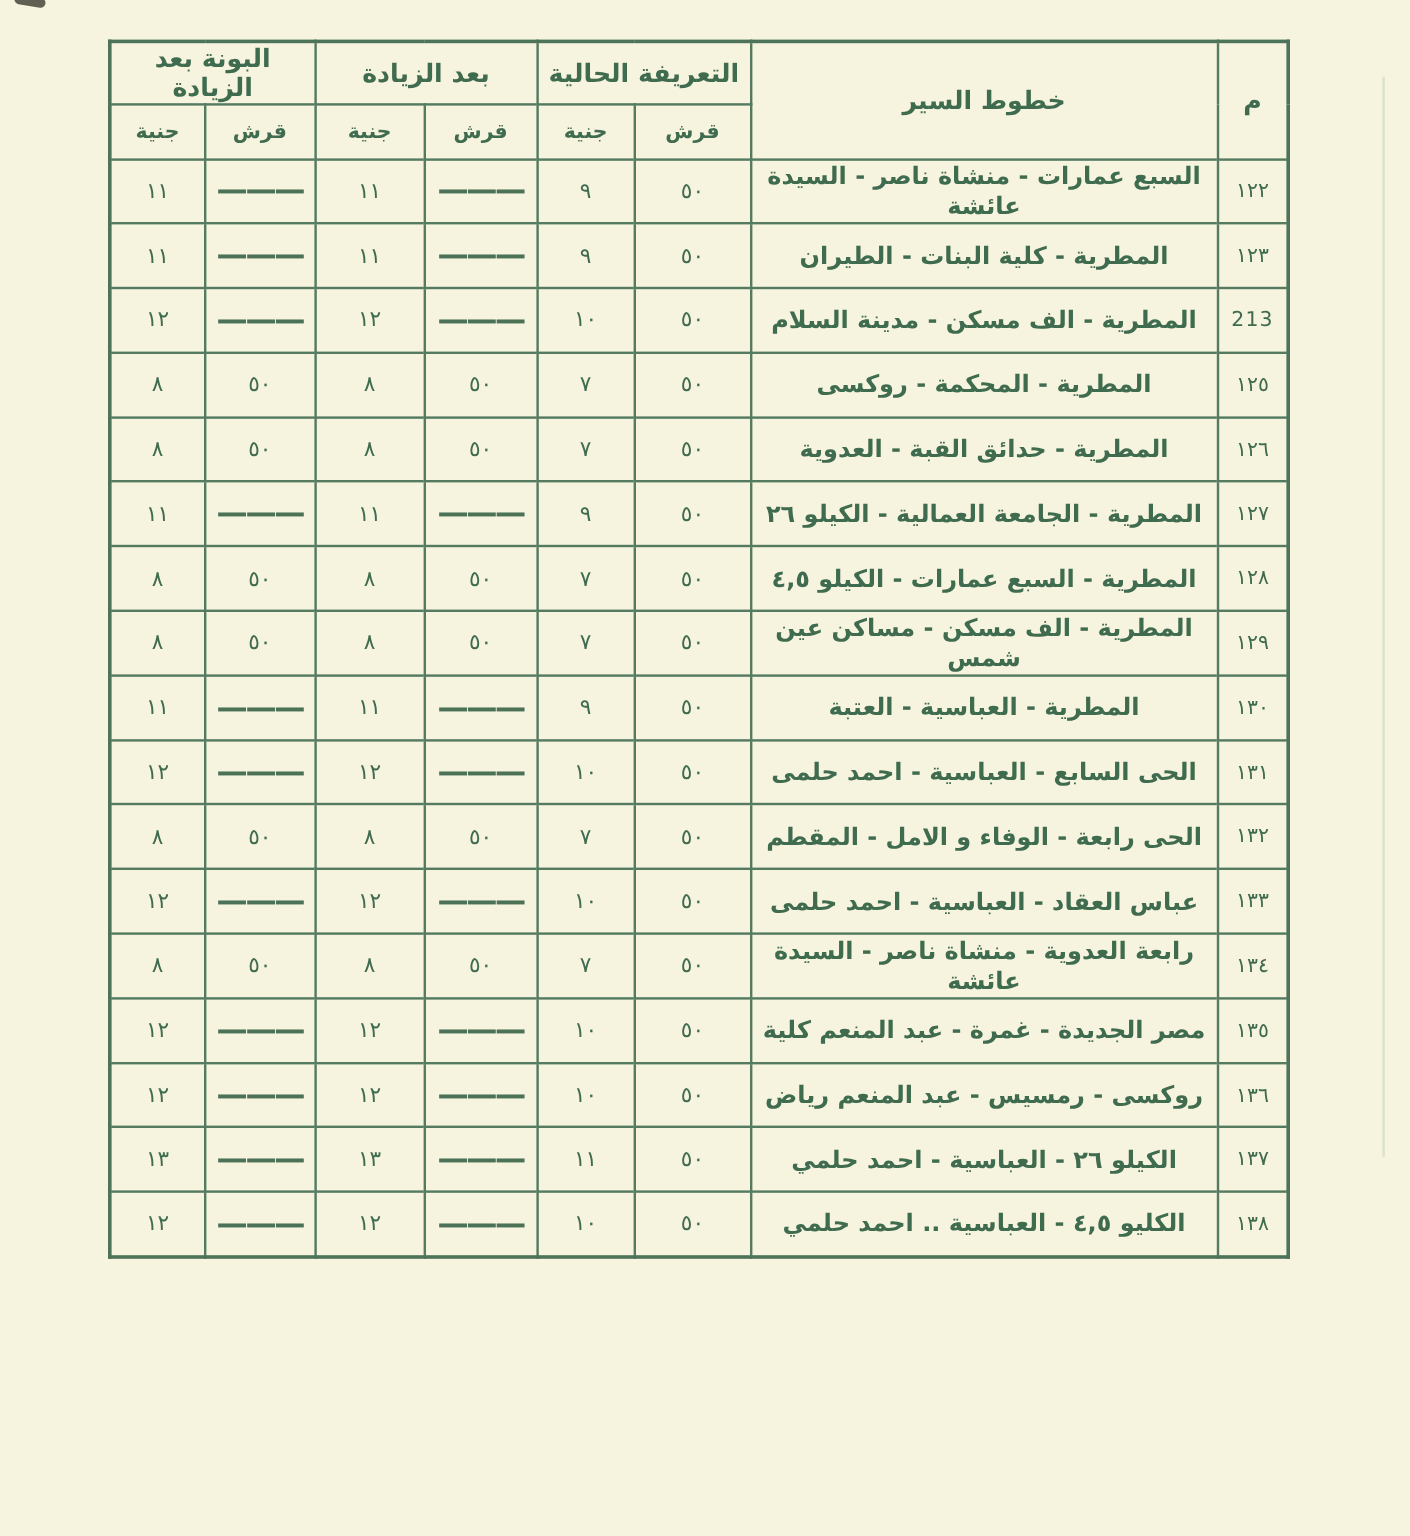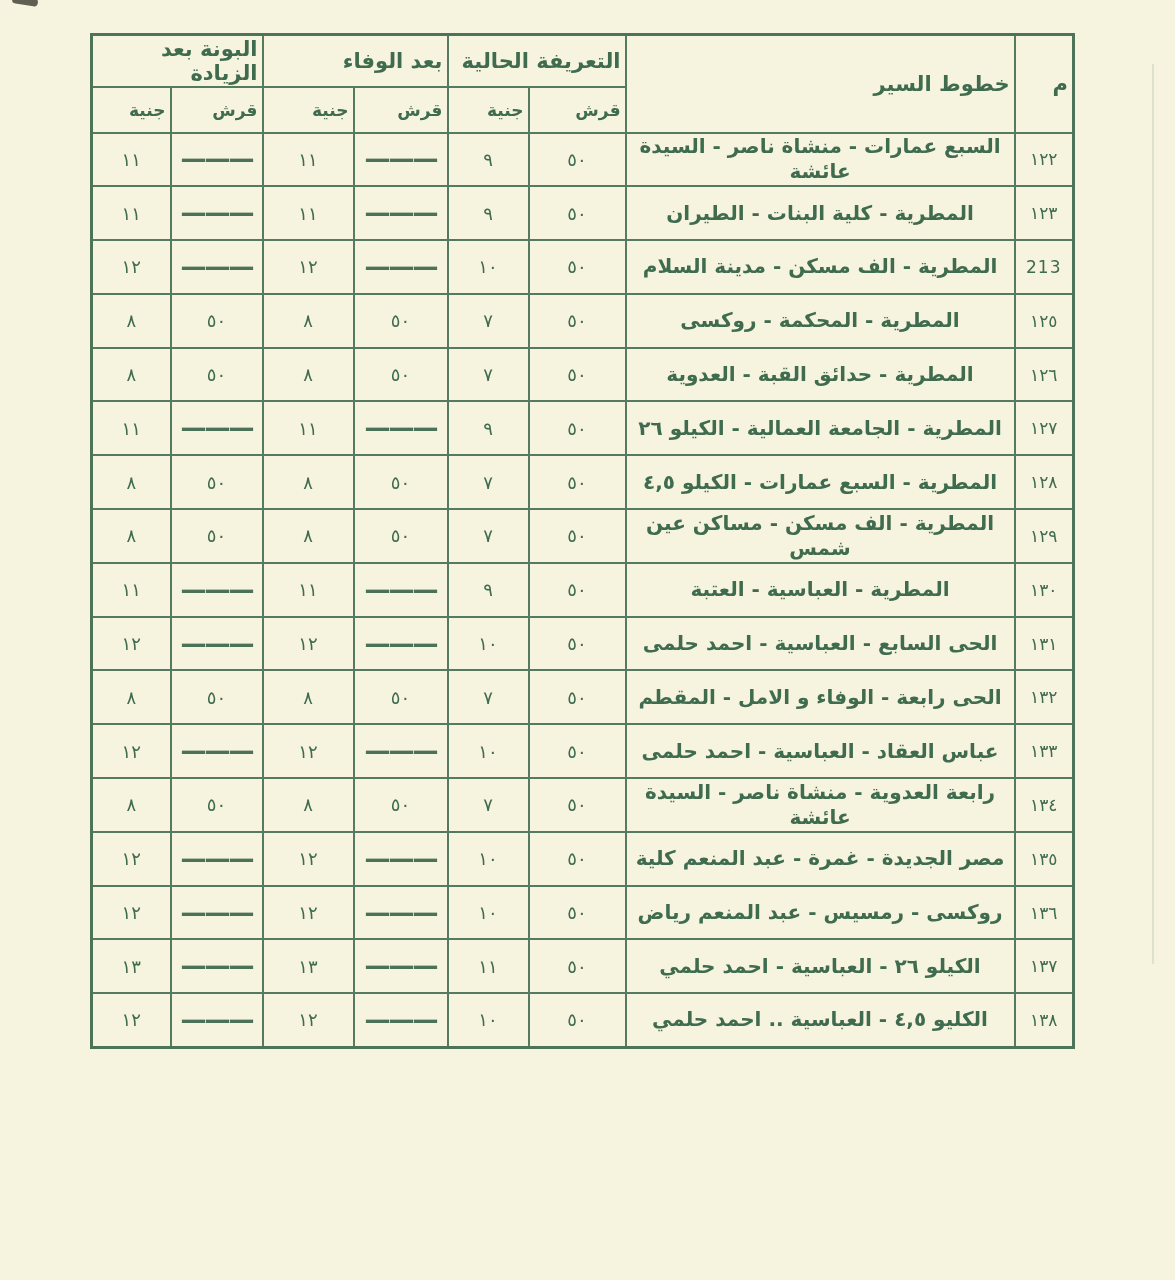--- a/index.html
+++ b/index.html
@@ -37,21 +37,21 @@
     border:2px solid #547a60;
     text-align:center;vertical-align:middle;
     color:#3f6b4e;
     padding:0 4px;
     overflow:hidden;
   }
   table{border:3px solid #4d7359;}
   thead tr.grp{height:52px;}
   thead tr.sub{height:46px;}
   tbody tr{height:53.8px;}
-  th{font-size:21px;font-weight:bold;text-align:right;}
+  th{font-size:21px;font-weight:bold;}
   th.small{font-size:17px;}
   td.idx{font-size:17px;letter-spacing:1px;}
   td.route{font-size:20px;font-weight:600;line-height:1.25;margin-left:21px;}
   td.num{font-size:18px;}
   td.dash{
     font-size:26px;letter-spacing:-2px;line-height:1;
     font-weight:bold;color:#4b7257;
     white-space:nowrap;
   }
 </style>
@@ -72,21 +72,21 @@
         <col style="width:94px">
         <col style="width:91px">
         <col style="width:92px">
         <col style="width:79px">
       </colgroup>
       <thead>
         <tr class="grp">
           <th rowspan="2">م</th>
           <th rowspan="2">خطوط السير</th>
           <th colspan="2">التعريفة الحالية</th>
-          <th colspan="2">بعد الوفاء</th>
+          <th colspan="2">بعد الزيادة</th>
           <th colspan="2">البونة بعد الزيادة</th>
         </tr>
         <tr class="sub">
           <th class="small">قرش</th>
           <th class="small">جنية</th>
           <th class="small">قرش</th>
           <th class="small">جنية</th>
           <th class="small">قرش</th>
           <th class="small">جنية</th>
         </tr>

